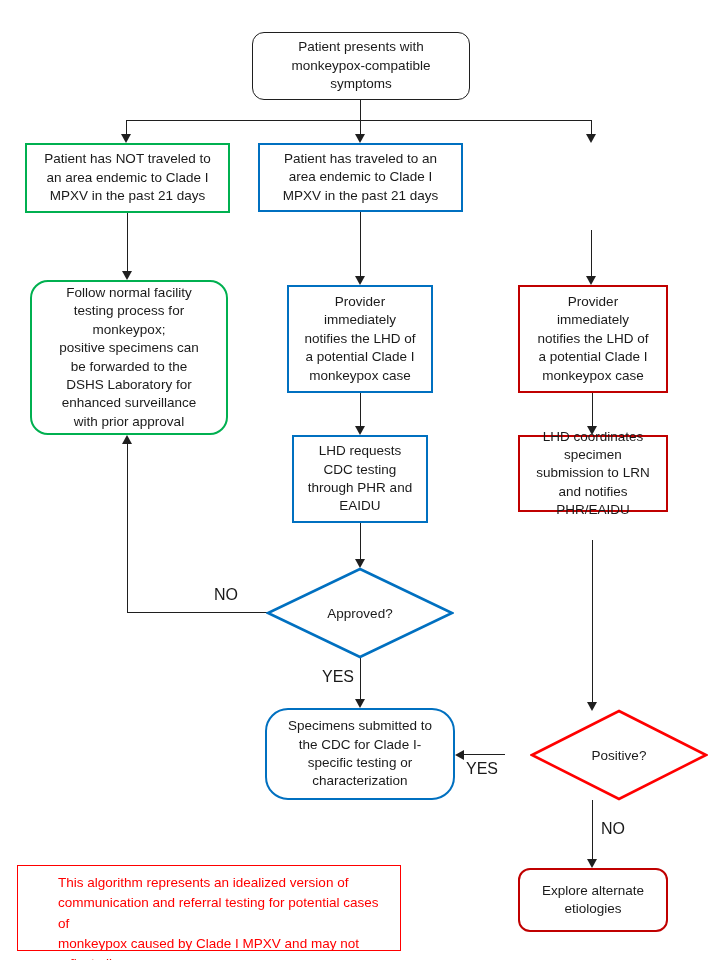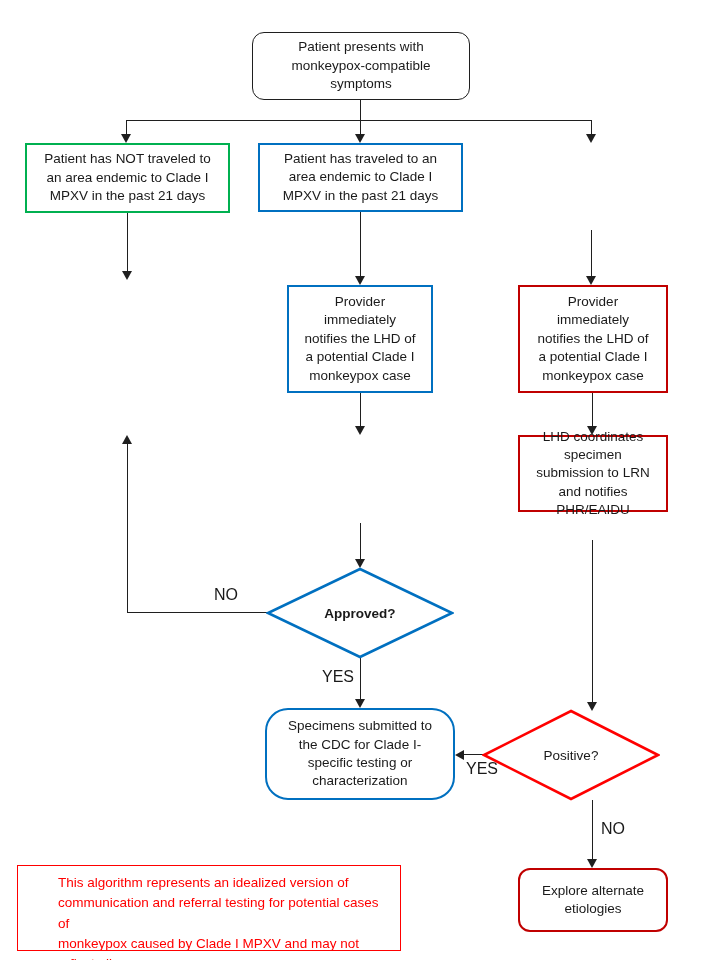--- a/index.html
+++ b/index.html
@@ -104,61 +104,77 @@
 MPXV in the past 21 days</span>
   </div>
 
   <div class="node b-blue" style="left:258px;top:143px;width:205px;height:69px;">
     <span class="ntext">Patient has traveled to an
 area endemic to Clade I
 MPXV in the past 21 days</span>
   </div>
 
 
+  <div class="node b-green r-lg" style="left:30px;top:280px;width:198px;height:155px;">
+    <span class="ntext">Follow normal facility
+testing process for
+monkeypox;
+positive specimens can
+be forwarded to the
+DSHS Laboratory for
+enhanced surveillance
+with prior approval</span>
+  </div>
 
   <div class="node b-blue" style="left:287px;top:285px;width:146px;height:108px;">
     <span class="ntext">Provider
 immediately
 notifies the LHD of
 a potential Clade I
 monkeypox case</span>
   </div>
 
   <div class="node b-darkred" style="left:518px;top:285px;width:150px;height:108px;">
     <span class="ntext">Provider
 immediately
 notifies the LHD of
 a potential Clade I
 monkeypox case</span>
   </div>
 
+  <div class="node b-blue" style="left:292px;top:435px;width:136px;height:88px;">
+    <span class="ntext">LHD requests
+CDC testing
+through PHR and
+EAIDU</span>
+  </div>
 
   <div class="node b-darkred" style="left:518px;top:435px;width:150px;height:77px;">
     <span class="ntext">LHD coordinates
 specimen
 submission to LRN
 and notifies
 PHR/EAIDU</span>
   </div>
 
-  <div class="diamond" style="left:266px;top:567px;width:188px;height:92px;font-weight:bold;">
+  <div class="diamond" style="left:266px;top:567px;width:188px;height:92px;">
     <svg width="188" height="92" viewBox="0 0 188 92">
       <polygon points="94,2 186,46 94,90 2,46" fill="#ffffff" stroke="#0070C0" stroke-width="2.6"></polygon>
     </svg>
     <span class="dtext">Approved?</span>
   </div>
 
   <div class="node b-blue" style="left:265px;top:708px;width:190px;height:92px;border-radius:23px;">
     <span class="ntext">Specimens submitted to
 the CDC for Clade I-
 specific testing or
 characterization</span>
   </div>
 
-  <div class="diamond" style="left:482px;top:709px;width:178px;height:92px;">
+  <div class="diamond" style="left:530px;top:709px;width:178px;height:92px;">
     <svg width="178" height="92" viewBox="0 0 178 92">
       <polygon points="89,2 176,46 89,90 2,46" fill="#ffffff" stroke="#FF0000" stroke-width="2.6"></polygon>
     </svg>
     <span class="dtext">Positive?</span>
   </div>
 
   <div class="node b-darkred r-md" style="left:518px;top:868px;width:150px;height:64px;">
     <span class="ntext">Explore alternate
 etiologies</span>
   </div>

